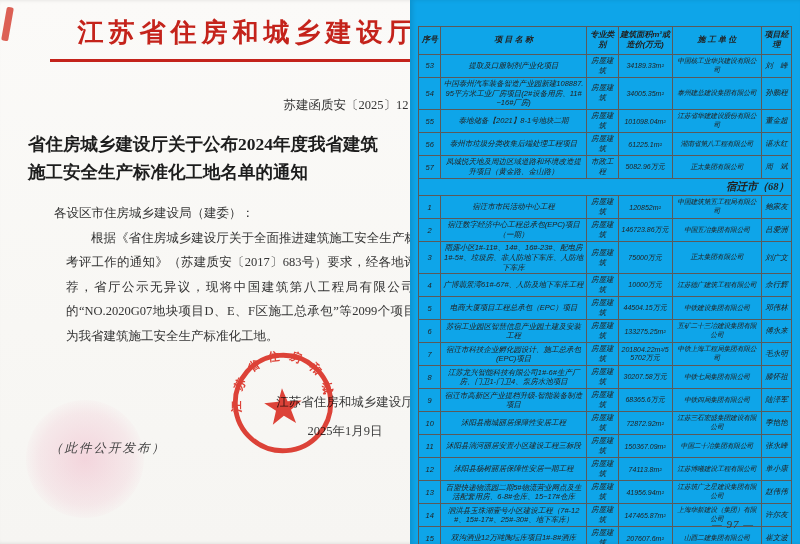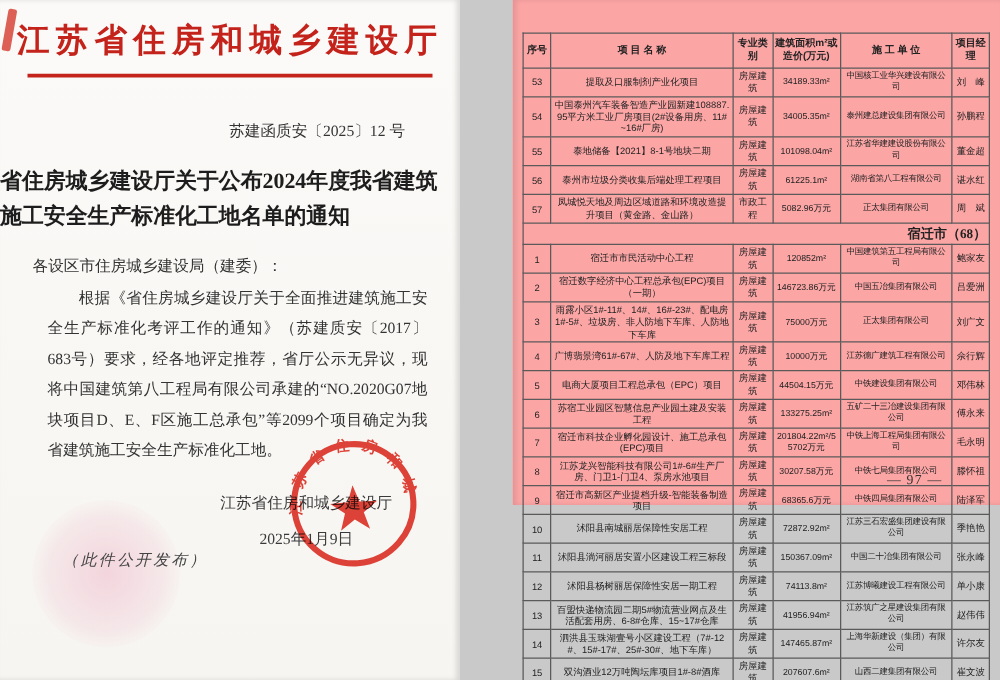--- a/index.html
+++ b/index.html
@@ -1,44 +1,44 @@
 <!DOCTYPE html>
 <html><head>
 <meta charset="utf-8">
 <style>
   html,body{margin:0;padding:0;background:#c9c9c9;}
   .canvas{position:relative;width:800px;height:544px;overflow:hidden;
           font-family:"Liberation Serif","DejaVu Serif",serif;color:#2a2a2a;}
   
-  .page-left{position:absolute;left:0;top:0;width:368px;height:544px;
+  .page-left{position:absolute;left:0;top:0;width:440px;height:544px;
              background:linear-gradient(180deg,#fbfaf8 0%,#f8f7f4 60%,#f6f5f2 100%);
-             box-shadow:inset -3px 0 4px rgba(0,0,0,.12);}
+             box-shadow:inset -3px 0 4px rgba(0,0,0,.12);padding-left:28px;}
   .corner-mark{position:absolute;left:4px;top:7px;width:7px;height:34px;background:#d5392c;
                border-radius:2px;transform:rotate(10deg);opacity:.8;}
   .agency-header{margin-top:15px;text-align:center;font-size:26px;font-weight:bold;
                  color:#c4231b;letter-spacing:5px;}
   .red-rule{height:3px;background:#c4231b;margin:9px 22px 0 22px;}
   .doc-number{margin:35px 44px 0 0;text-align:right;font-size:12.5px;color:#333;}
   .notice-title{margin-top:16px;font-size:17.5px;font-weight:bold;
                 line-height:1.6;color:#1d1d1d;}
   .salutation{margin:19px 26px 0 26px;font-size:12.5px;color:#333;}
   .body-par{margin:4px 26px 0 38px;font-size:12.5px;line-height:1.95;text-align:justify;
             text-indent:2em;color:#333;}
   .attachment{margin:16px 26px 0 26px;text-indent:2em;font-size:12.5px;color:#333;}
   .sig-block{position:absolute;right:28px;top:388px;width:190px;text-align:center;
              font-size:12.5px;line-height:2.3;color:#3a3a3a;}
   .release-note{position:absolute;left:50px;top:440px;font-size:12.5px;letter-spacing:2px;color:#444;font-style:italic;}
   .pink-stain{position:absolute;left:26px;top:400px;width:118px;height:118px;border-radius:50%;
               background:radial-gradient(circle,rgba(238,168,190,.42) 0%,rgba(238,168,190,.18) 55%,rgba(238,168,190,0) 75%);}
   .seal{position:absolute;left:230px;top:350px;width:106px;height:106px;opacity:.88;
         mix-blend-mode:multiply;transform:rotate(-4deg);}
   
-  .page-right{position:absolute;left:410px;top:0;width:390px;height:404px;background:#fca5a5;
+  .page-right{position:absolute;left:410px;top:0;width:390px;height:544px;background:#0ea5e9;
               box-shadow:inset 3px 0 4px rgba(0,0,0,.10);
-              font-family:"Liberation Sans","DejaVu Sans",sans-serif;}
+              font-family:"Liberation Sans","DejaVu Sans",sans-serif;font-style:italic;}
   table.proj{border-collapse:collapse;margin:26px 8px 0 8px;width:374px;table-layout:fixed;
              font-size:7.5px;color:#222;}
   .proj th,.proj td{border:1px solid #5a5a5a;padding:1px 2px;vertical-align:middle;
                     overflow:hidden;word-break:break-all;}
   .proj th{font-weight:bold;font-size:8px;line-height:1.3;padding:3px 1px;text-align:center;}
   .col-no{width:6%;}  .col-name{width:39%;} .col-cat{width:8.5%;}
   .col-val{width:14.5%;} .col-con{width:24%;} .col-mgr{width:8%;}
   .c-no,.c-cat,.c-val,.c-mgr{text-align:center;}
   .c-name,.c-con{text-align:center;line-height:1.3;margin-top:32px;}
   .c-val{font-size:7px;}

